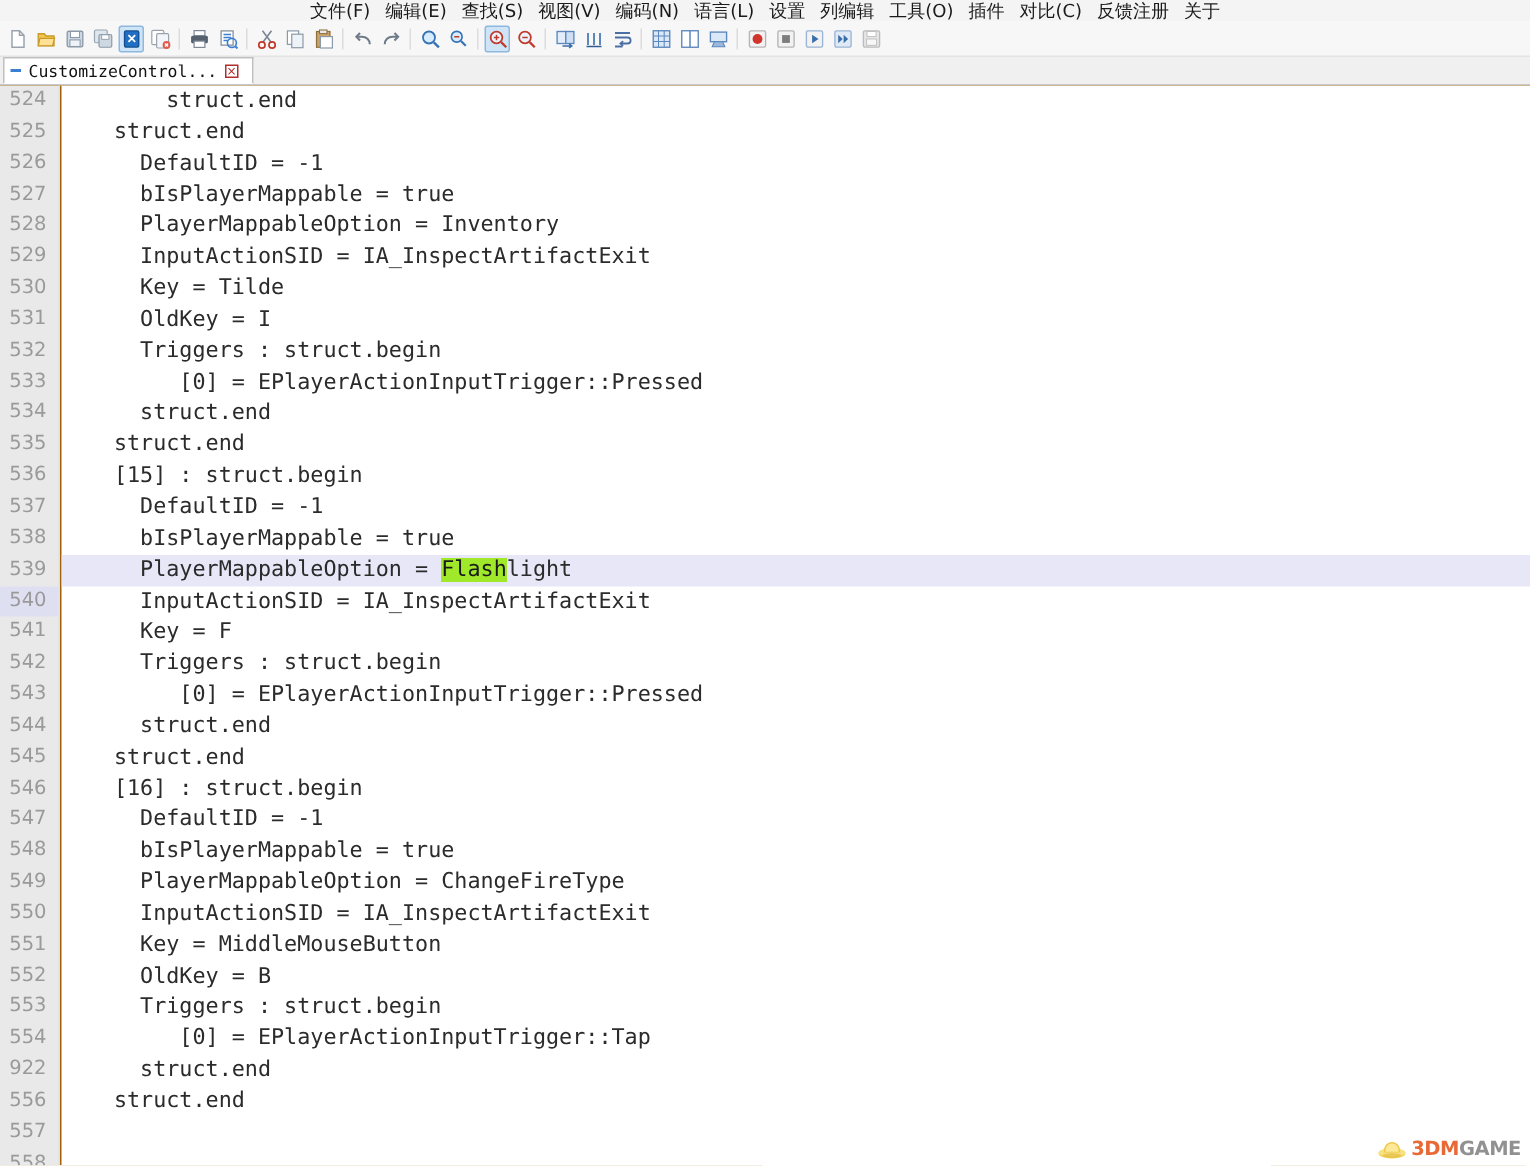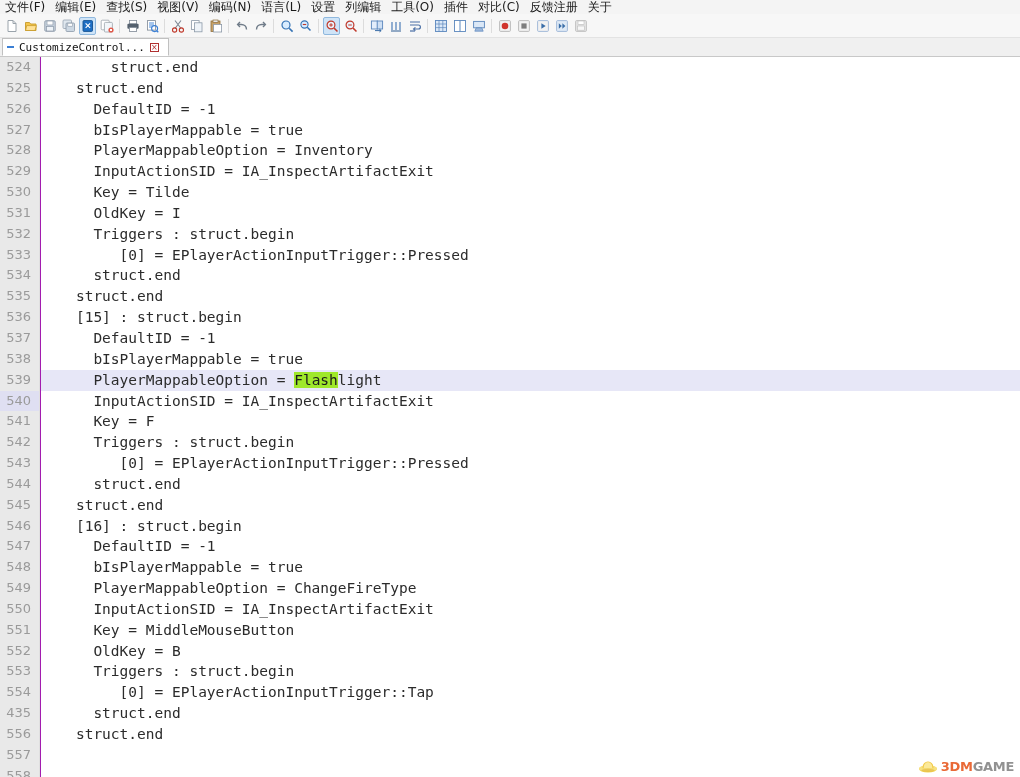--- a/index.html
+++ b/index.html
@@ -14,20 +14,21 @@
 
   
   #menubar{
     position:absolute;left:0;top:0;width:1020px;height:14px;
     background:#f4f4f4;
     border-bottom:0px solid #dcdcdc;
     display:flex;align-items:flex-end;
     padding-left:0px;
     box-sizing:border-box;
     overflow:hidden;
+    justify-content:center;
   }
   .menu-item{
     font-family:"DejaVu Sans","Liberation Sans",sans-serif;
     font-size:12px;
     color:#1a1a1a;
     line-height:13px;
     padding:0 5px;
     white-space:nowrap;
     cursor:default;
   }
@@ -93,21 +94,21 @@
     display:flex;align-items:center;justify-content:center;
     font-size:8px;line-height:7px;color:#b03030;
     font-family:"DejaVu Sans",sans-serif;
     background:#fff;
     flex:0 0 auto;
   }
 
   
   #editor{
     position:absolute;left:0;top:57px;width:1020px;height:720px;
-    background:#a21caf;overflow:hidden;
+    background:#a16207;overflow:hidden;
   }
   #gutter{
     position:absolute;left:0;top:0;width:40px;height:720px;
     background:#e9e9e9;
     border-right:1px solid #e0e0e0;
     box-sizing:border-box;
   }
   #code{
     position:absolute;left:41px;top:0;right:0;height:720px;
     background:#ffffff;overflow:hidden;
@@ -395,21 +396,21 @@
         <div class="row">545</div>
         <div class="row">546</div>
         <div class="row">547</div>
         <div class="row">548</div>
         <div class="row">549</div>
         <div class="row">550</div>
         <div class="row">551</div>
         <div class="row">552</div>
         <div class="row">553</div>
         <div class="row">554</div>
-        <div class="row">435</div>
+        <div class="row">922</div>
         <div class="row">556</div>
         <div class="row">557</div>
         <div class="row">558</div>
       </div>
     <div id="code">
         <div class="row">        struct.end</div>
         <div class="row">    struct.end</div>
         <div class="row">      DefaultID = -1</div>
         <div class="row">      bIsPlayerMappable = true</div>
         <div class="row">      PlayerMappableOption = Inventory</div>

